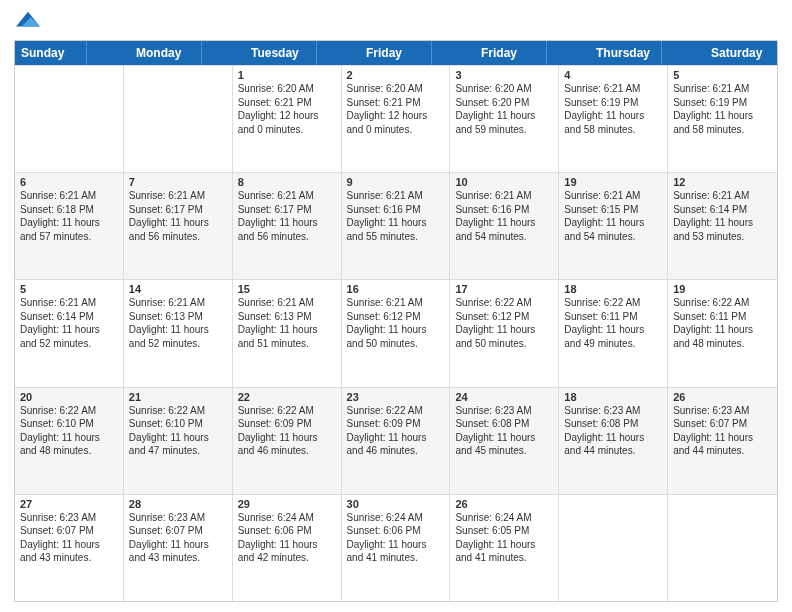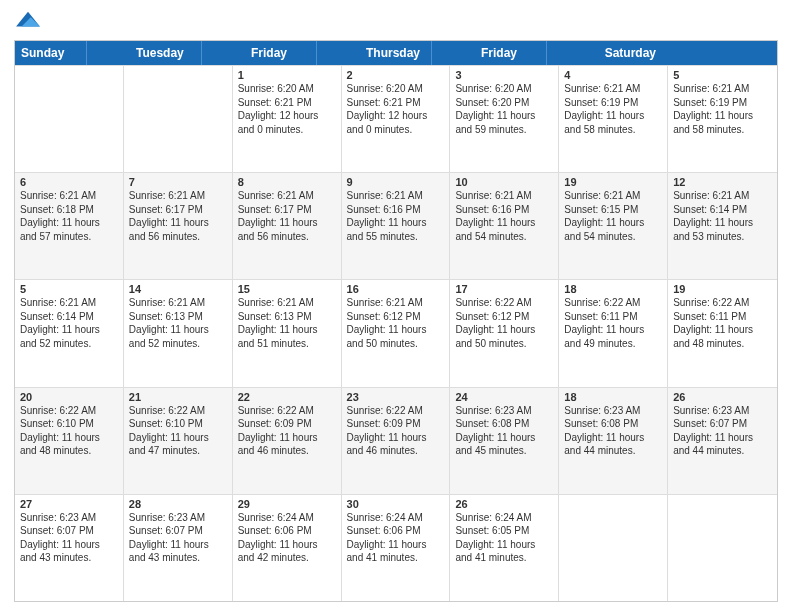--- a/index.html
+++ b/index.html
@@ -60,21 +60,21 @@
       gap: 43px;
     }
     .cal-header-cell {
       color: #fff;
       font-size: 12px;
       font-weight: bold;
       padding: 5px 6px;
       border-right: 1px solid #4a8fd0;
       text-align: left;
     }
-    .cal-header-cell:last-child { border-right: none; text-align: right; }
+    .cal-header-cell:last-child { border-right: none; }
     .cal-body {
       flex: 1;
       display: flex;
       flex-direction: column;
     }
     .cal-week {
       display: grid;
       grid-template-columns: repeat(7, 1fr);
       flex: 1;
       border-top: 1px solid #ddd;
@@ -122,24 +122,25 @@
     </div>
     <div class="title-area">
       <h1></h1>
       <h2></h2>
     </div>
   </div>
 
   <div class="calendar">
     <div class="cal-header-row">
     <div class="cal-header-cell">Sunday</div>
+        <div class="cal-header-cell">Monday</div>
         <div class="cal-header-cell">Tuesday</div>
         <div class="cal-header-cell">Friday</div>
+        <div class="cal-header-cell">Friday</div>
         <div class="cal-header-cell">Thursday</div>
-        <div class="cal-header-cell">Friday</div>
         <div class="cal-header-cell">Saturday</div>
       </div>
     <div class="cal-body">
     <div class="cal-week">
           <div class="cal-cell"></div>
           <div class="cal-cell"></div>
           <div class="cal-cell">
             <span class="day-num">1</span>
             <div class="cell-text">Sunrise: 6:20 AM<br>Sunset: 6:21 PM<br>Daylight: 12 hours<br>and 0 minutes.</div>
           </div>

